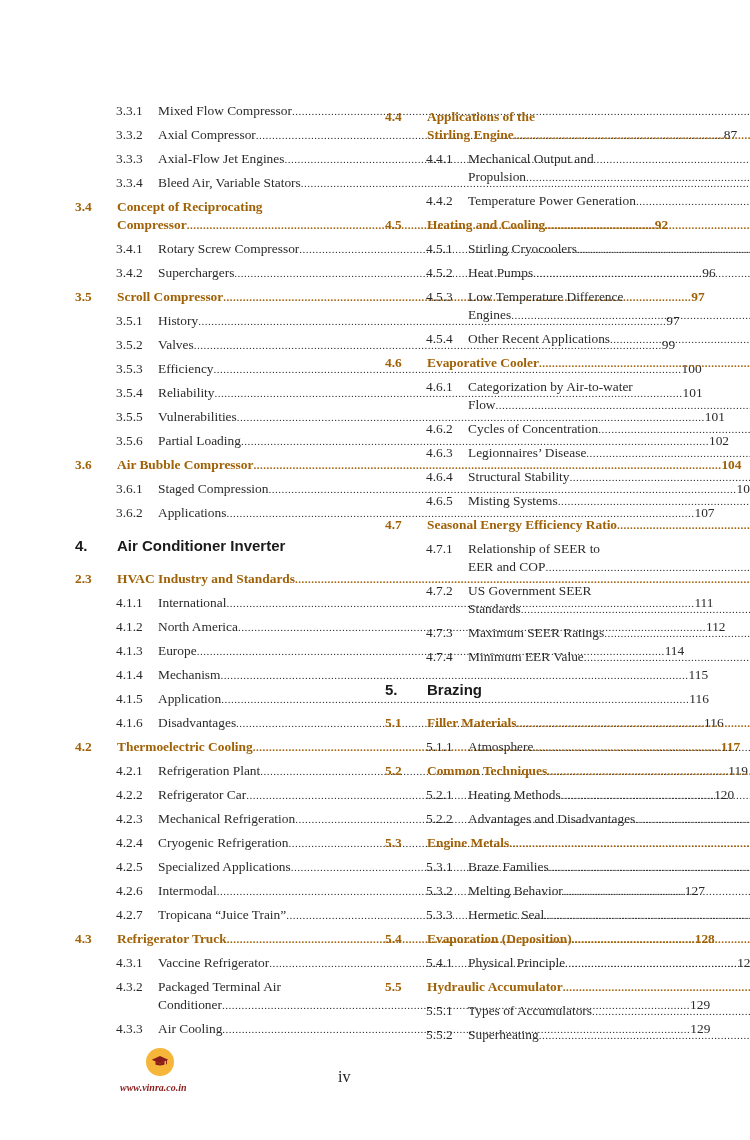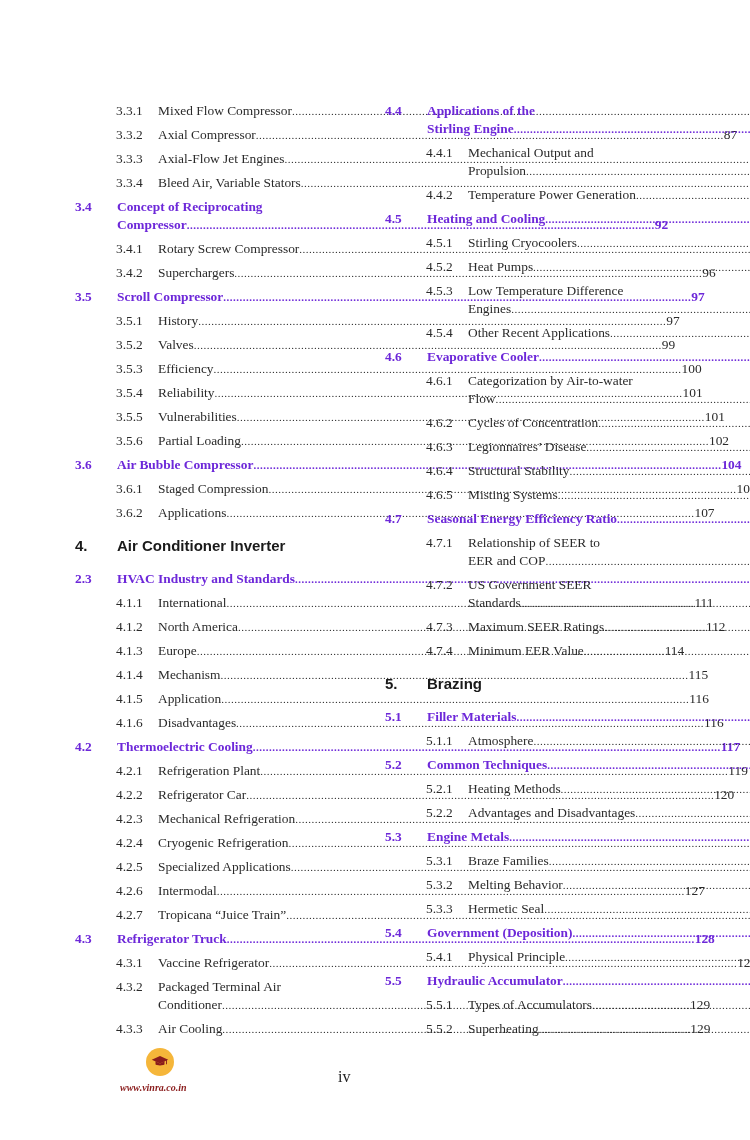--- a/index.html
+++ b/index.html
@@ -2,21 +2,21 @@
 <html><head>
 <meta charset="utf-8">
 <style>
   html, body { margin:0; padding:0; background:#ffffff; }
   body { width:750px; height:1140px; position:relative; overflow:hidden;
          font-family:"Liberation Serif", "DejaVu Serif", serif; color:#2a2a2a; }
   .col { position:absolute; top:102px; }
   .col-left { left:75px; width:291px; }
   .col-right { left:385px; width:291px; }
   .entry { position:relative; display:flex; align-items:flex-start; font-size:13.4px; line-height:18px; }
-  .entry.sec { font-weight:bold; color:#6d28d9; }
+  .entry.sec { font-weight:bold; color:#a16207;margin-top:6px; }
   .entry.sub { margin-bottom:6px; }
   .entry.sec { margin-bottom:6px; }
   .num { flex:0 0 auto; }
   .sec .num { width:42px; }
   .sub .num { width:42px; margin-left:41px; }
   .txt { flex:1 1 auto; display:flex; flex-direction:column; }
   .line { display:flex; align-items:baseline; white-space:nowrap; overflow:hidden; }
   .line .t { flex:0 0 auto; }
   .dots { flex:1 1 auto; overflow:hidden; white-space:nowrap; letter-spacing:0.5px; font-size:11px; }
   .dots::after { content:"................................................................................................................................................"; }
@@ -669,21 +669,21 @@
         <div class="line">
           <span class="t">Hermetic Seal</span>
           <span class="dots"></span>
         </div>
       </div>
     </div>
     <div class="entry sec">
       <span class="num">5.4</span>
       <div class="txt">
         <div class="line">
-          <span class="t">Government (Deposition)</span>
+          <span class="t">Evaporation (Deposition)</span>
           <span class="dots"></span>
         </div>
       </div>
     </div>
     <div class="entry sub">
       <span class="num">5.4.1</span>
       <div class="txt">
         <div class="line">
           <span class="t">Physical Principle</span>
           <span class="dots"></span>

